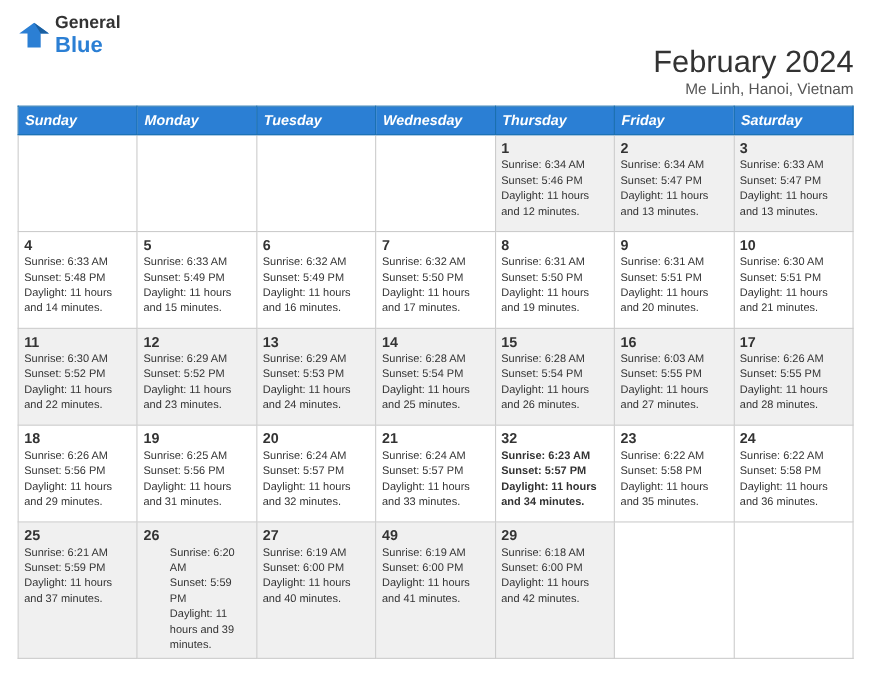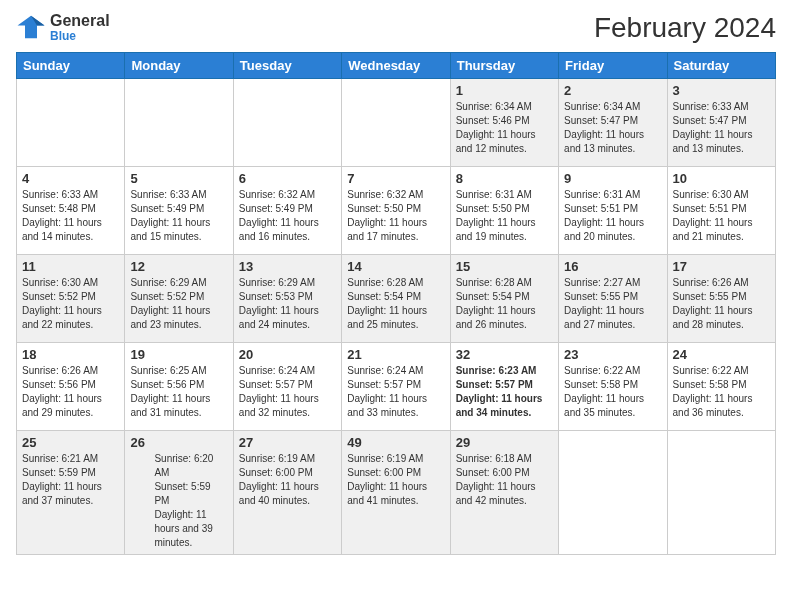--- a/index.html
+++ b/index.html
@@ -27,20 +27,21 @@
       display: flex;
       align-items: center;
       gap: 4px;
     }
     .logo-bird {
       width: 30px;
       height: 30px;
     }
     .title-area {
       text-align: right;
+      margin-top: 28px;
     }
     .month-title {
       font-size: 28px;
       color: #333;
       font-weight: normal;
     }
     .location {
       font-size: 14px;
       color: #555;
     }
@@ -52,20 +53,21 @@
       table-layout: fixed;
     }
     .calendar th {
       background-color: #2b7fd4;
       color: white;
       text-align: left;
       padding: 5px 6px;
       font-size: 13px;
       font-weight: bold;
       border: 1px solid #1a6faf;
+      font-style: italic;
     }
     .calendar td {
       border: 1px solid #ccc;
       vertical-align: top;
       padding: 4px 5px;
       font-size: 10px;
       color: #333;
       height: 88px;
     }
     .calendar td.empty {
@@ -96,25 +98,26 @@
   <div class="header">
     <div class="logo">
       <svg class="logo-bird" viewBox="0 0 40 40">
         <polygon points="20,5 38,18 28,18 28,35 12,35 12,18 2,18" fill="#2b7fd4"></polygon>
         <polygon points="20,5 38,18 28,18" fill="#1a5fa0"></polygon>
       </svg>
       <div>
         <div style="font-size:16px;font-weight:bold;color:#333;line-height:1.1">
           <span style="color:#333">General</span>
         </div>
-        <div style="font-size:12px;font-weight:bold;color:#2b7fd4;line-height:1.1">Blue</div>
+        <div style="font-size:20px;font-weight:bold;color:#2b7fd4;line-height:1.1">Blue</div>
       </div>
     </div>
     <div class="title-area">
       <div class="month-title">February 2024</div>
+      <div class="location">Me Linh, Hanoi, Vietnam</div>
     </div>
   </div>
 
   <table class="calendar">
     <thead>
       <tr>
         <th>Sunday</th>
         <th>Monday</th>
         <th>Tuesday</th>
         <th>Wednesday</th>
@@ -218,21 +221,21 @@
 Daylight: 11 hours and 25 minutes.</div>
           </td>
           <td>
             <div class="day-number">15</div>
             <div class="day-info" style="white-space: pre-line;">Sunrise: 6:28 AM
 Sunset: 5:54 PM
 Daylight: 11 hours and 26 minutes.</div>
           </td>
           <td>
             <div class="day-number">16</div>
-            <div class="day-info" style="white-space: pre-line;">Sunrise: 2:27 AM
+            <div class="day-info" style="white-space: pre-line;">Sunrise: 6:03 AM
 Sunset: 5:55 PM
 Daylight: 11 hours and 27 minutes.</div>
           </td>
           <td>
             <div class="day-number">17</div>
             <div class="day-info" style="white-space: pre-line;">Sunrise: 6:26 AM
 Sunset: 5:55 PM
 Daylight: 11 hours and 28 minutes.</div>
           </td>
         </tr>

